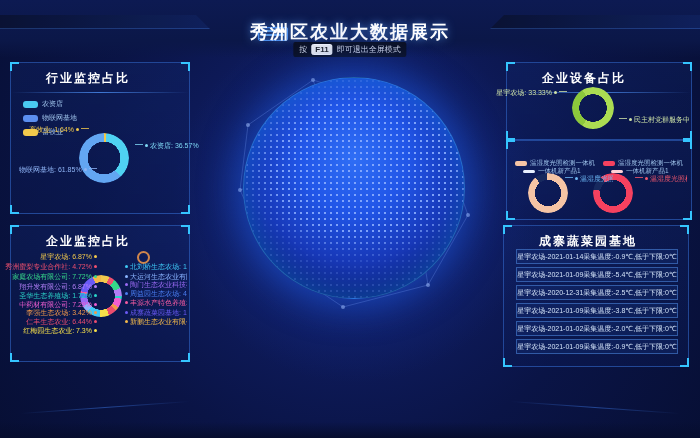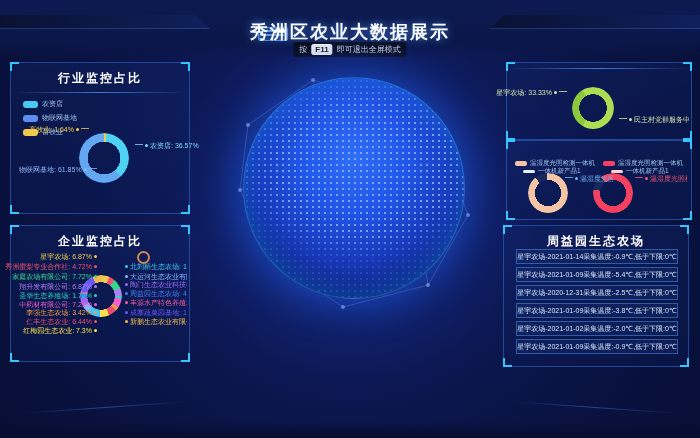--- a/index.html
+++ b/index.html
@@ -36,21 +36,21 @@
        background-image:radial-gradient(rgba(130,165,255,.8) 1px, transparent 1.4px);background-size:6px 6px;}
   .net{position:absolute;left:218px;top:55px;}
   
   .panel{position:absolute;background:linear-gradient(180deg,rgba(18,42,115,.30),rgba(10,26,85,.38));
        border:1px solid rgba(52,110,210,.55);}
   .cr{position:absolute;width:7px;height:7px;border:0 solid #35c5ff;}
   .cr.tl{top:-1px;left:-1px;border-top-width:2px;border-left-width:2px;}
   .cr.tr{top:-1px;right:-1px;border-top-width:2px;border-right-width:2px;}
   .cr.bl{bottom:-1px;left:-1px;border-bottom-width:2px;border-left-width:2px;}
   .cr.br{bottom:-1px;right:-1px;border-bottom-width:2px;border-right-width:2px;}
-  .ptitle{margin:0;padding-top:7px;text-align:center;color:#fff;font-size:12px;font-weight:bold;letter-spacing:2px;}
+  .ptitle{margin:0;padding-top:7px;color:#fff;font-size:12px;font-weight:bold;letter-spacing:2px;padding-left:35px;}
   .tline{height:1px;margin-top:5px;background:linear-gradient(90deg,rgba(80,150,255,0),rgba(80,150,255,.75),rgba(80,150,255,0));}
   .donut{position:absolute;border-radius:50%;
        -webkit-mask:radial-gradient(circle closest-side,transparent 65%,#000 66%);
        mask:radial-gradient(circle closest-side,transparent 65%,#000 66%);
        filter:drop-shadow(0 0 3px rgba(90,180,255,.35));}
   .lab{position:absolute;font-size:7px;white-space:nowrap;line-height:8px;}
   .lab .dot{display:inline-block;width:3px;height:3px;border-radius:50%;background:currentColor;vertical-align:1px;margin:0 2px;}
   .lab .ln{display:inline-block;width:8px;height:1px;background:currentColor;vertical-align:3px;opacity:.8;}
   
   .lg{display:flex;align-items:center;gap:4px;margin:0 0 4px 12px;}
@@ -174,20 +174,21 @@
     <div class="lab" style="left: 112px; top: 73px; width: 64px; overflow: hidden; color: rgb(245, 91, 160);"><span class="dot"></span><span>丰源水产特色养殖场: 1.</span></div>
     <div class="lab" style="left: 112px; top: 83px; width: 64px; overflow: hidden; color: rgb(106, 90, 245);"><span class="dot"></span><span>成寨蔬菜园基地: 15.02%</span></div>
     <div class="lab" style="left: 112px; top: 92px; width: 64px; overflow: hidden; color: rgb(242, 184, 74);"><span class="dot"></span><span>新鹏生态农业有限公司: 6.879</span></div>
   </div>
 
   <div class="panel" style="left:506px;top:62px;width:184px;height:76px;">
     <i class="cr tl"></i>
       <i class="cr tr"></i>
     <i class="cr bl"></i>
       <i class="cr br"></i>
+    <h3 class="ptitle">企业设备占比</h3>
     <div class="tline"></div>
     <div class="donut" style="left: 65px; top: 24px; width: 42px; height: 42px; background: conic-gradient(from 210deg, rgb(140, 200, 60) 0%, rgb(140, 200, 60) 33.33%, rgb(171, 220, 82) 33.33%, rgb(171, 220, 82) 100%);"></div>
     <div class="lab" style="right: 124px; top: 26px; color: rgb(207, 227, 168);"><span>星宇农场: 33.33%</span><span class="dot"></span><span class="ln"></span></div>
     <div class="lab" style="left: 112px; top: 53px; width: 70px; overflow: hidden; color: rgb(207, 227, 168);"><span class="ln"></span><span class="dot"></span><span>民主村党群服务中心:</span></div>
   </div>
 
   <div class="panel" style="left:506px;top:140px;width:184px;height:78px;">
     <i class="cr tl"></i>
       <i class="cr tr"></i>
     <i class="cr bl"></i>
@@ -212,21 +213,21 @@
     <div class="donut" style="left: 86px; top: 32px; width: 40px; height: 40px; filter: none; background: conic-gradient(from -80deg, rgb(23, 41, 94) 0%, rgb(23, 41, 94) 12%, rgb(245, 65, 95) 12%, rgb(245, 65, 95) 100%);"></div>
     <div class="lab" style="left: 58px; top: 34px; width: 48px; overflow: hidden; color: rgb(109, 184, 245);"><span class="ln"></span><span class="dot"></span><span>温湿度光照检测一</span></div>
     <div class="lab" style="left: 128px; top: 34px; width: 52px; overflow: hidden; color: rgb(245, 88, 110);"><span class="ln"></span><span class="dot"></span><span>温湿度光照检测一</span></div>
   </div>
 
   <div class="panel" style="left:503px;top:225px;width:184px;height:140px;">
     <i class="cr tl"></i>
       <i class="cr tr"></i>
     <i class="cr bl"></i>
       <i class="cr br"></i>
-    <h3 class="ptitle">周益园生态农场</h3>
+    <h3 class="ptitle">成寨蔬菜园基地</h3>
     <div class="arow" style="top:23px;">星宇农场-2021-01-14采集温度:-0.9℃,低于下限:0℃</div>
     <div class="arow" style="top:41px;">星宇农场-2021-01-09采集温度:-5.4℃,低于下限:0℃</div>
     <div class="arow" style="top:59px;">星宇农场-2020-12-31采集温度:-2.5℃,低于下限:0℃</div>
     <div class="arow" style="top:77px;">星宇农场-2021-01-09采集温度:-3.8℃,低于下限:0℃</div>
     <div class="arow" style="top:95px;">星宇农场-2021-01-02采集温度:-2.0℃,低于下限:0℃</div>
     <div class="arow" style="top:113px;">星宇农场-2021-01-09采集温度:-0.9℃,低于下限:0℃</div>
   </div>
 
   <div class="streak" style="left:20px;bottom:30px;width:170px;transform:rotate(-4deg);"></div>
   <div class="streak" style="right:20px;bottom:30px;width:170px;transform:rotate(4deg);"></div>

